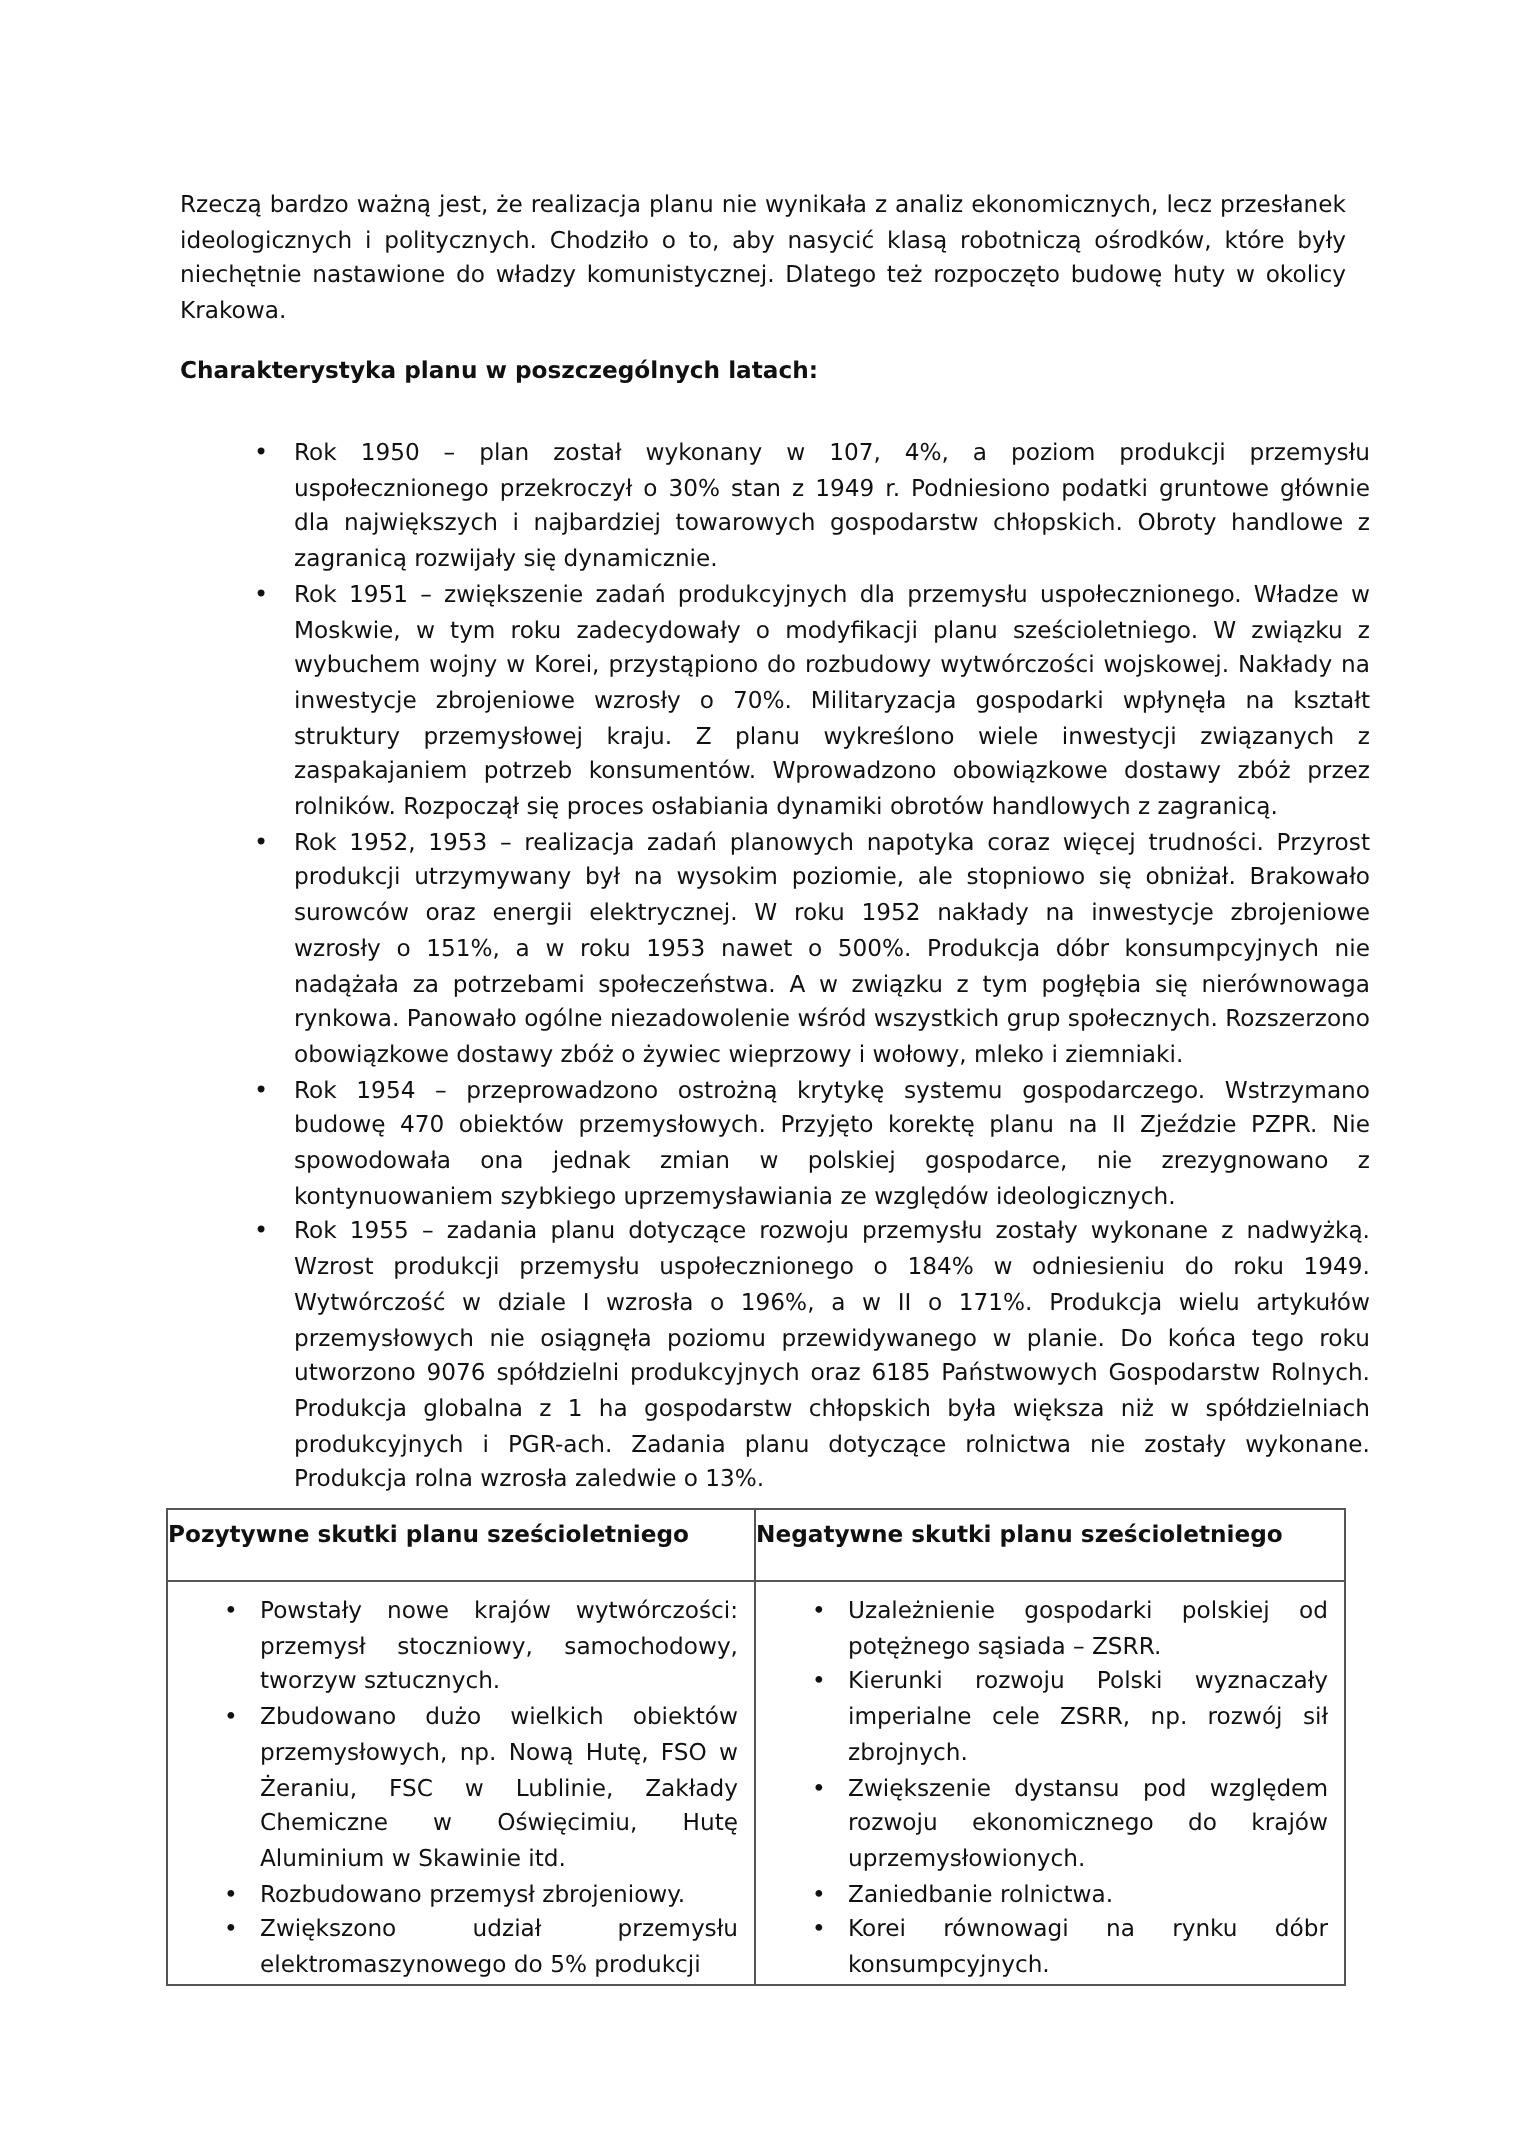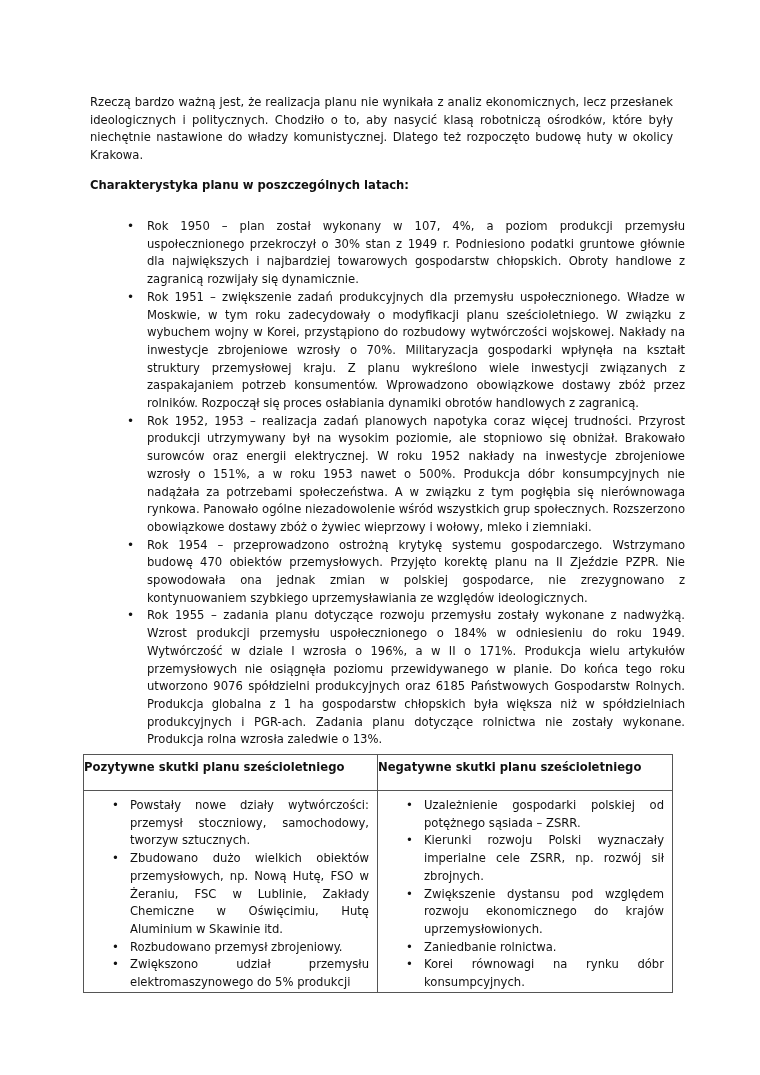--- a/index.html
+++ b/index.html
@@ -46,21 +46,21 @@
         <col style="width:295px">
       </colgroup>
     <tbody>
         <tr>
       <th>Pozytywne skutki planu sześcioletniego</th>
       <th>Negatywne skutki planu sześcioletniego</th>
     </tr>
     <tr>
       <td>
         <ul class="cell-list">
-          <li>Powstały nowe działy wytwórczości: przemysł stoczniowy, samochodowy, tworzyw sztucznych.</li>
+          <li>Powstały nowe krajów wytwórczości: przemysł stoczniowy, samochodowy, tworzyw sztucznych.</li>
           <li>Zbudowano dużo wielkich obiektów przemysłowych, np. Nową Hutę, FSO w Żeraniu, FSC w Lublinie, Zakłady Chemiczne w Oświęcimiu, Hutę Aluminium w Skawinie itd.</li>
           <li>Rozbudowano przemysł zbrojeniowy.</li>
           <li>Zwiększono udział przemysłu elektromaszynowego do 5% produkcji</li>
         </ul>
       </td>
       <td>
         <ul class="cell-list">
           <li>Uzależnienie gospodarki polskiej od potężnego sąsiada – ZSRR.</li>
           <li>Kierunki rozwoju Polski wyznaczały imperialne cele ZSRR, np. rozwój sił zbrojnych.</li>
           <li>Zwiększenie dystansu pod względem rozwoju ekonomicznego do krajów uprzemysłowionych.</li>

